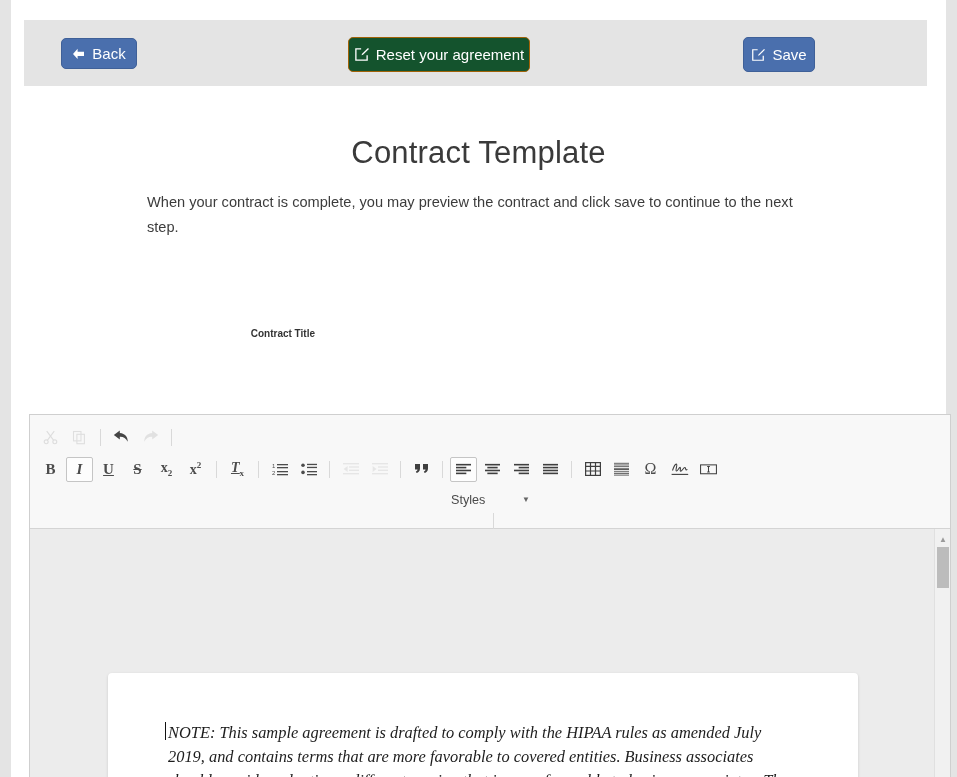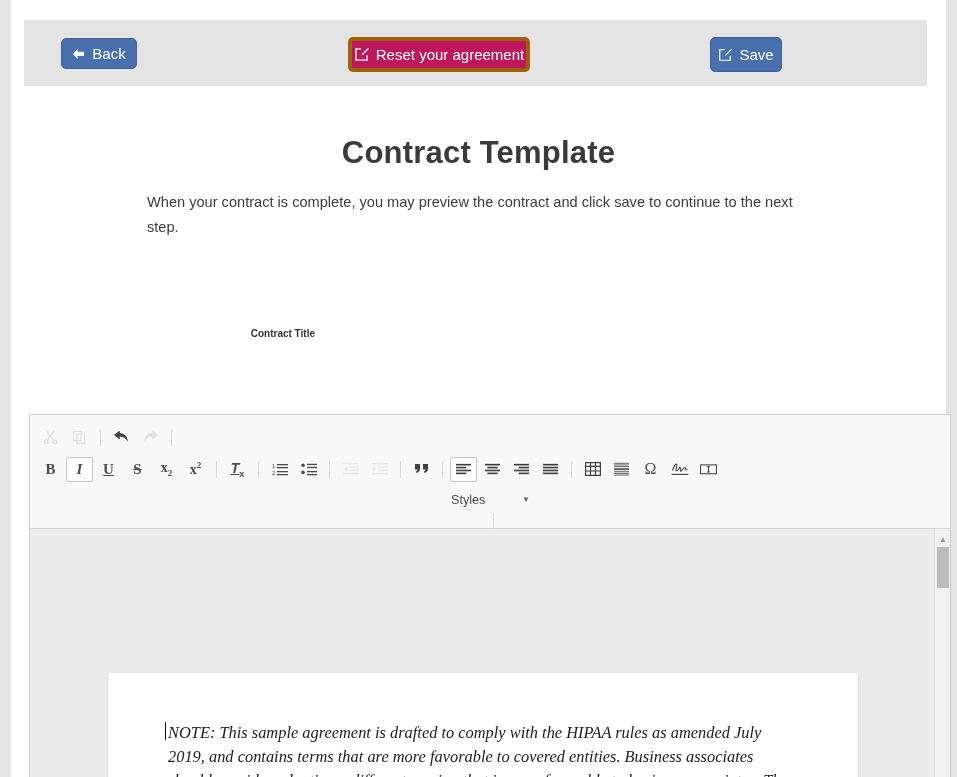--- a/index.html
+++ b/index.html
@@ -29,34 +29,34 @@
     gap: 7px;
     border-radius: 5px;
     color: #ffffff;
     font-size: 15px;
     font-family: "Liberation Sans", sans-serif;
     cursor: pointer;
     user-select: none;
     white-space: nowrap;
   }
   .btn-blue { background: #4a6fad; border: 1px solid #3f6098; }
-  .btn-orange { background: #be185d; border: 4px solid #a16207; }
+  .btn-orange { background: #14532d; border: 1px solid #a16207; }
   #back-button   { left: 37px;  top: 18px; width: 76px;  height: 31px; }
   #reset-button  { left: 324px; top: 17px; width: 182px; height: 35px; }
-  #save-button   { left: 686px; top: 17px; width: 72px;  height: 35px; }
+  #save-button   { left: 719px; top: 17px; width: 72px;  height: 35px; }
   #preview-button{ left: 800px; top: 17px; width: 94px;  height: 35px; }
 
   .ic { display:inline-block; line-height:1; }
   .ic svg { display:block; }
 
   
   #heading {
     position: absolute; left: 0; top: 135px; width: 935px;
     text-align: center;
-    font-size: 31px; font-weight: 700; color: #3a3a3a;
+    font-size: 31px; font-weight: 400; color: #3a3a3a;
     letter-spacing: .2px;
   }
   #intro-block {
     position: absolute; left: 136px; top: 190px; width: 660px;
     color: #3c3c3c; font-size: 14.6px; line-height: 25px;
   }
   #intro-block p { margin: 0 0 18px 0; }
   #intro-block p:last-child { margin-bottom: 0; }
 
   
@@ -295,21 +295,21 @@
             <span class="tb-label" style="text-decoration:line-through">S</span>
           </div>
         <div class="tb-btn">
             <span style="font-family:'Liberation Serif',serif;font-weight:bold;font-size:14px">x<sub style="font-size:9px">2</sub></span>
           </div>
         <div class="tb-btn">
             <span style="font-family:'Liberation Serif',serif;font-weight:bold;font-size:14px">x<sup style="font-size:9px">2</sup></span>
           </div>
         <div class="tb-sep"></div>
         <div class="tb-btn">
-            <span style="font-family:Liberation Sans, sans-serif;font-weight:bold;font-style:italic;font-size:14px;text-decoration:underline">T<sub style="font-size:9px;font-style:normal">x</sub></span>
+            <span style="font-family:Liberation Serif, serif;font-weight:bold;font-style:italic;font-size:14px;text-decoration:underline">T<sub style="font-size:9px;font-style:normal">x</sub></span>
           </div>
         <div class="tb-sep"></div>
         <div class="tb-btn">
           <svg width="16" height="14" viewBox="0 0 16 14">
               <g fill="#4c4c4c">
                 <text x="0" y="6" font-size="6" font-family="Liberation Sans, sans-serif">1</text>
                 <text x="0" y="13" font-size="6" font-family="Liberation Sans, sans-serif">2</text>
                 <rect x="5" y="2" width="11" height="1.3"></rect>
                 <rect x="5" y="5" width="11" height="1.3"></rect>
                 <rect x="5" y="9" width="11" height="1.3"></rect>

